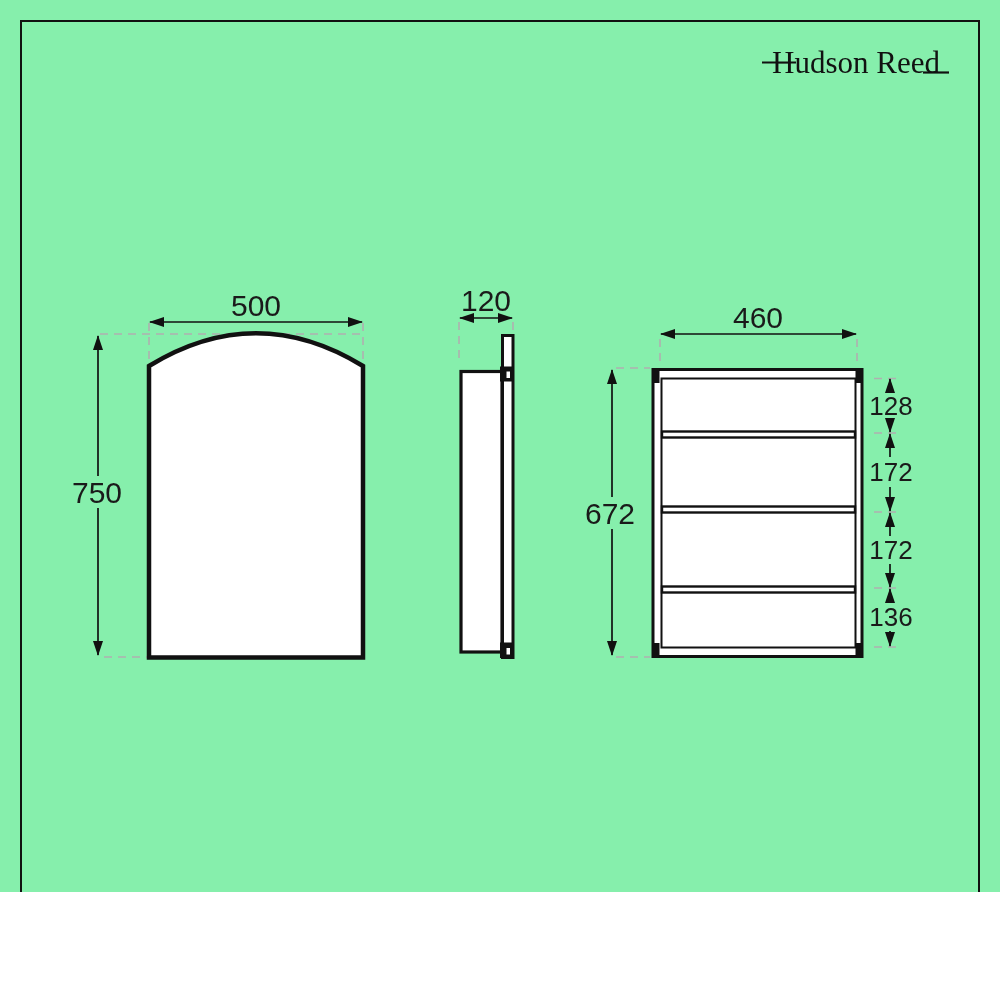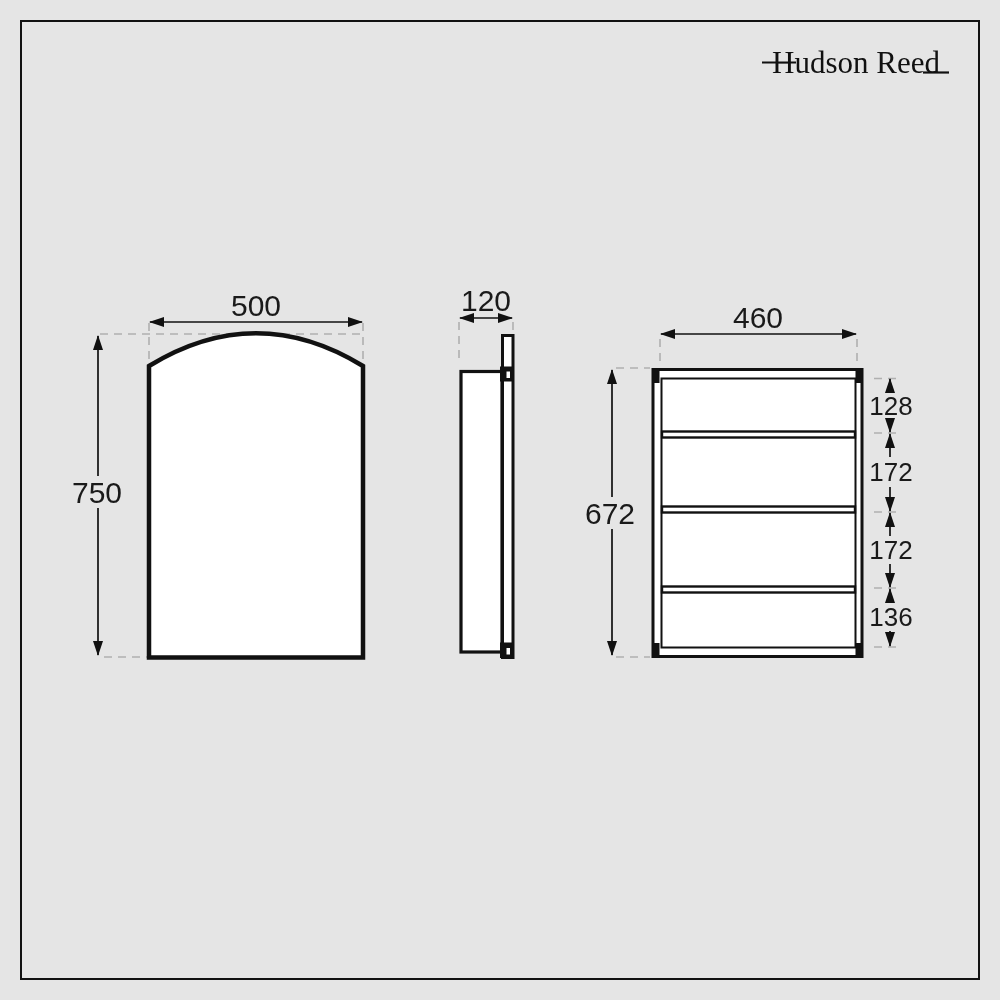--- a/index.html
+++ b/index.html
@@ -1,17 +1,17 @@
 <!DOCTYPE html>
 <html style="--line: #111111; --dashed: #b0b0b0;"><head>
 <meta charset="utf-8">
 <style>
   html,body{margin:0;padding:0;background:#ffffff;}
   .page{
-    width:1000px;height:1000px;position:relative;background:#e5e5e5;
+    width:1000px;height:892px;position:relative;background:#86efac;
     font-family:"Liberation Sans",sans-serif;
   }
   svg{display:block;}
   .frame{fill:none;stroke:var(--line,#111);stroke-width:2;}
   .outline{fill:#ffffff;stroke:var(--line,#111);stroke-width:4.5;stroke-linejoin:miter;}
   .outline-thin{fill:#ffffff;stroke:var(--line,#111);stroke-width:3;}
   .outline-med{fill:#ffffff;stroke:var(--line,#111);stroke-width:3.2;}
   .inner-line{fill:none;stroke:var(--line,#111);stroke-width:2;}
   .shelf{fill:#ffffff;stroke:var(--line,#111);stroke-width:2.4;}
   .blockfill{fill:var(--line,#111);stroke:none;}

